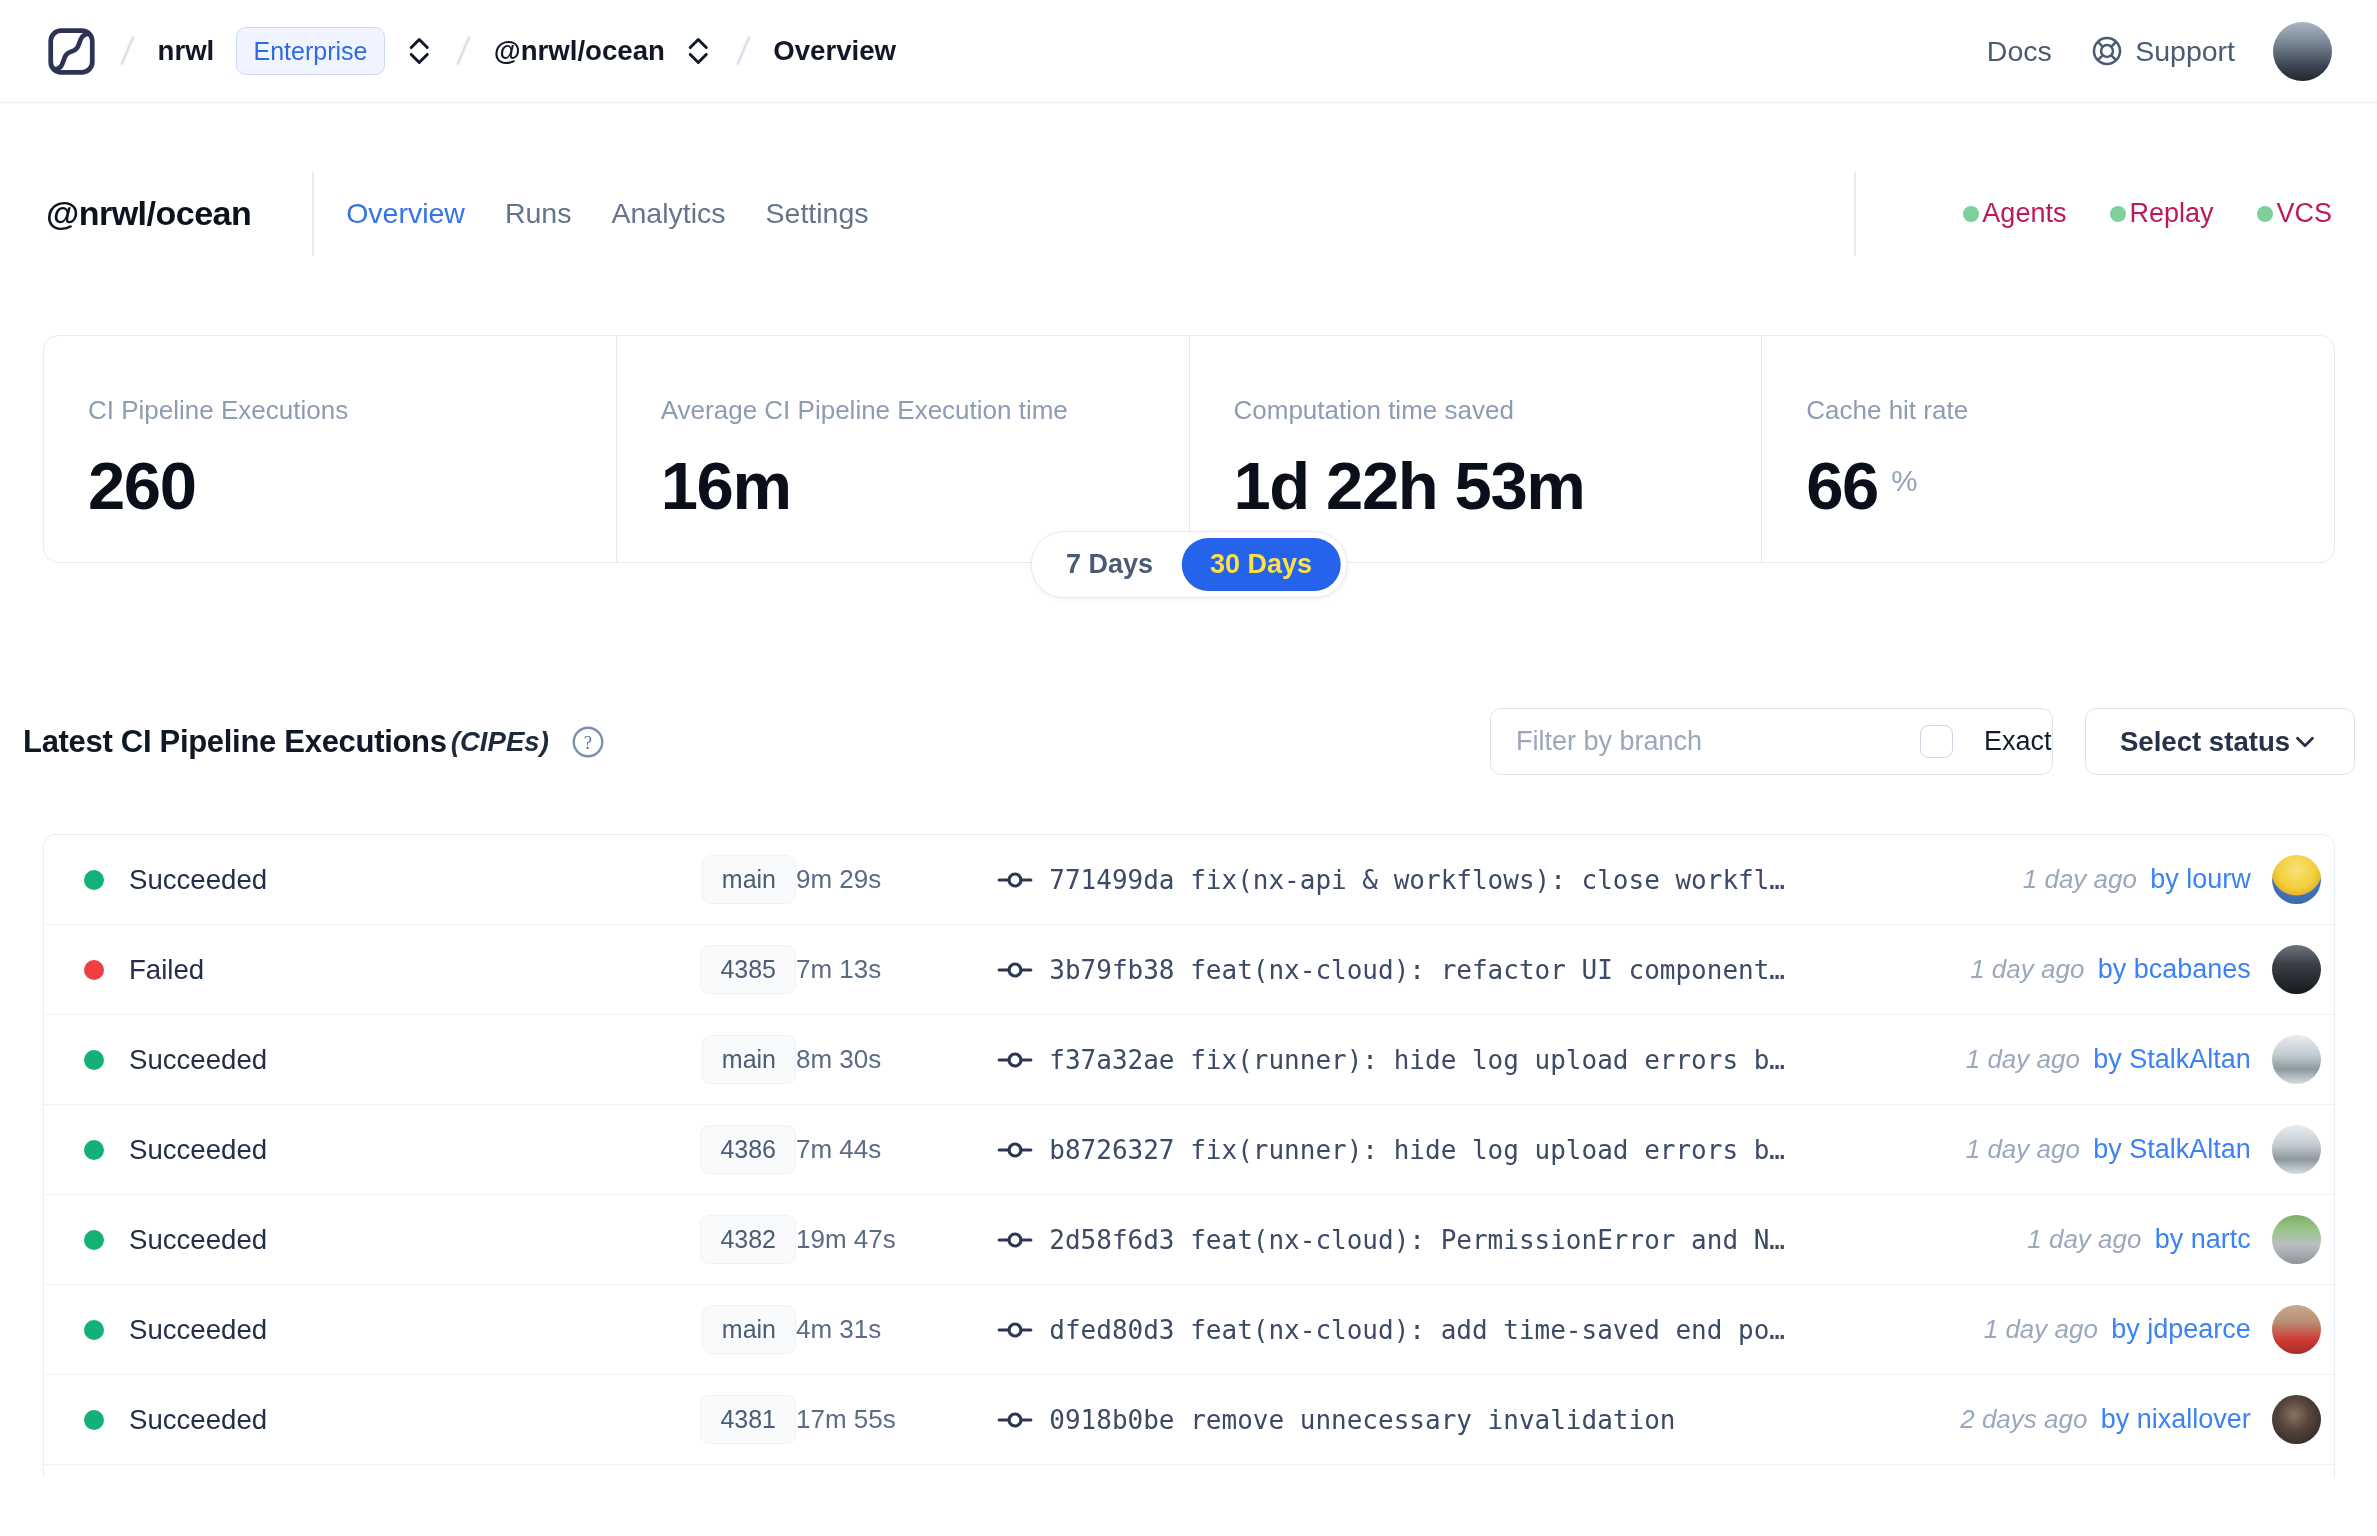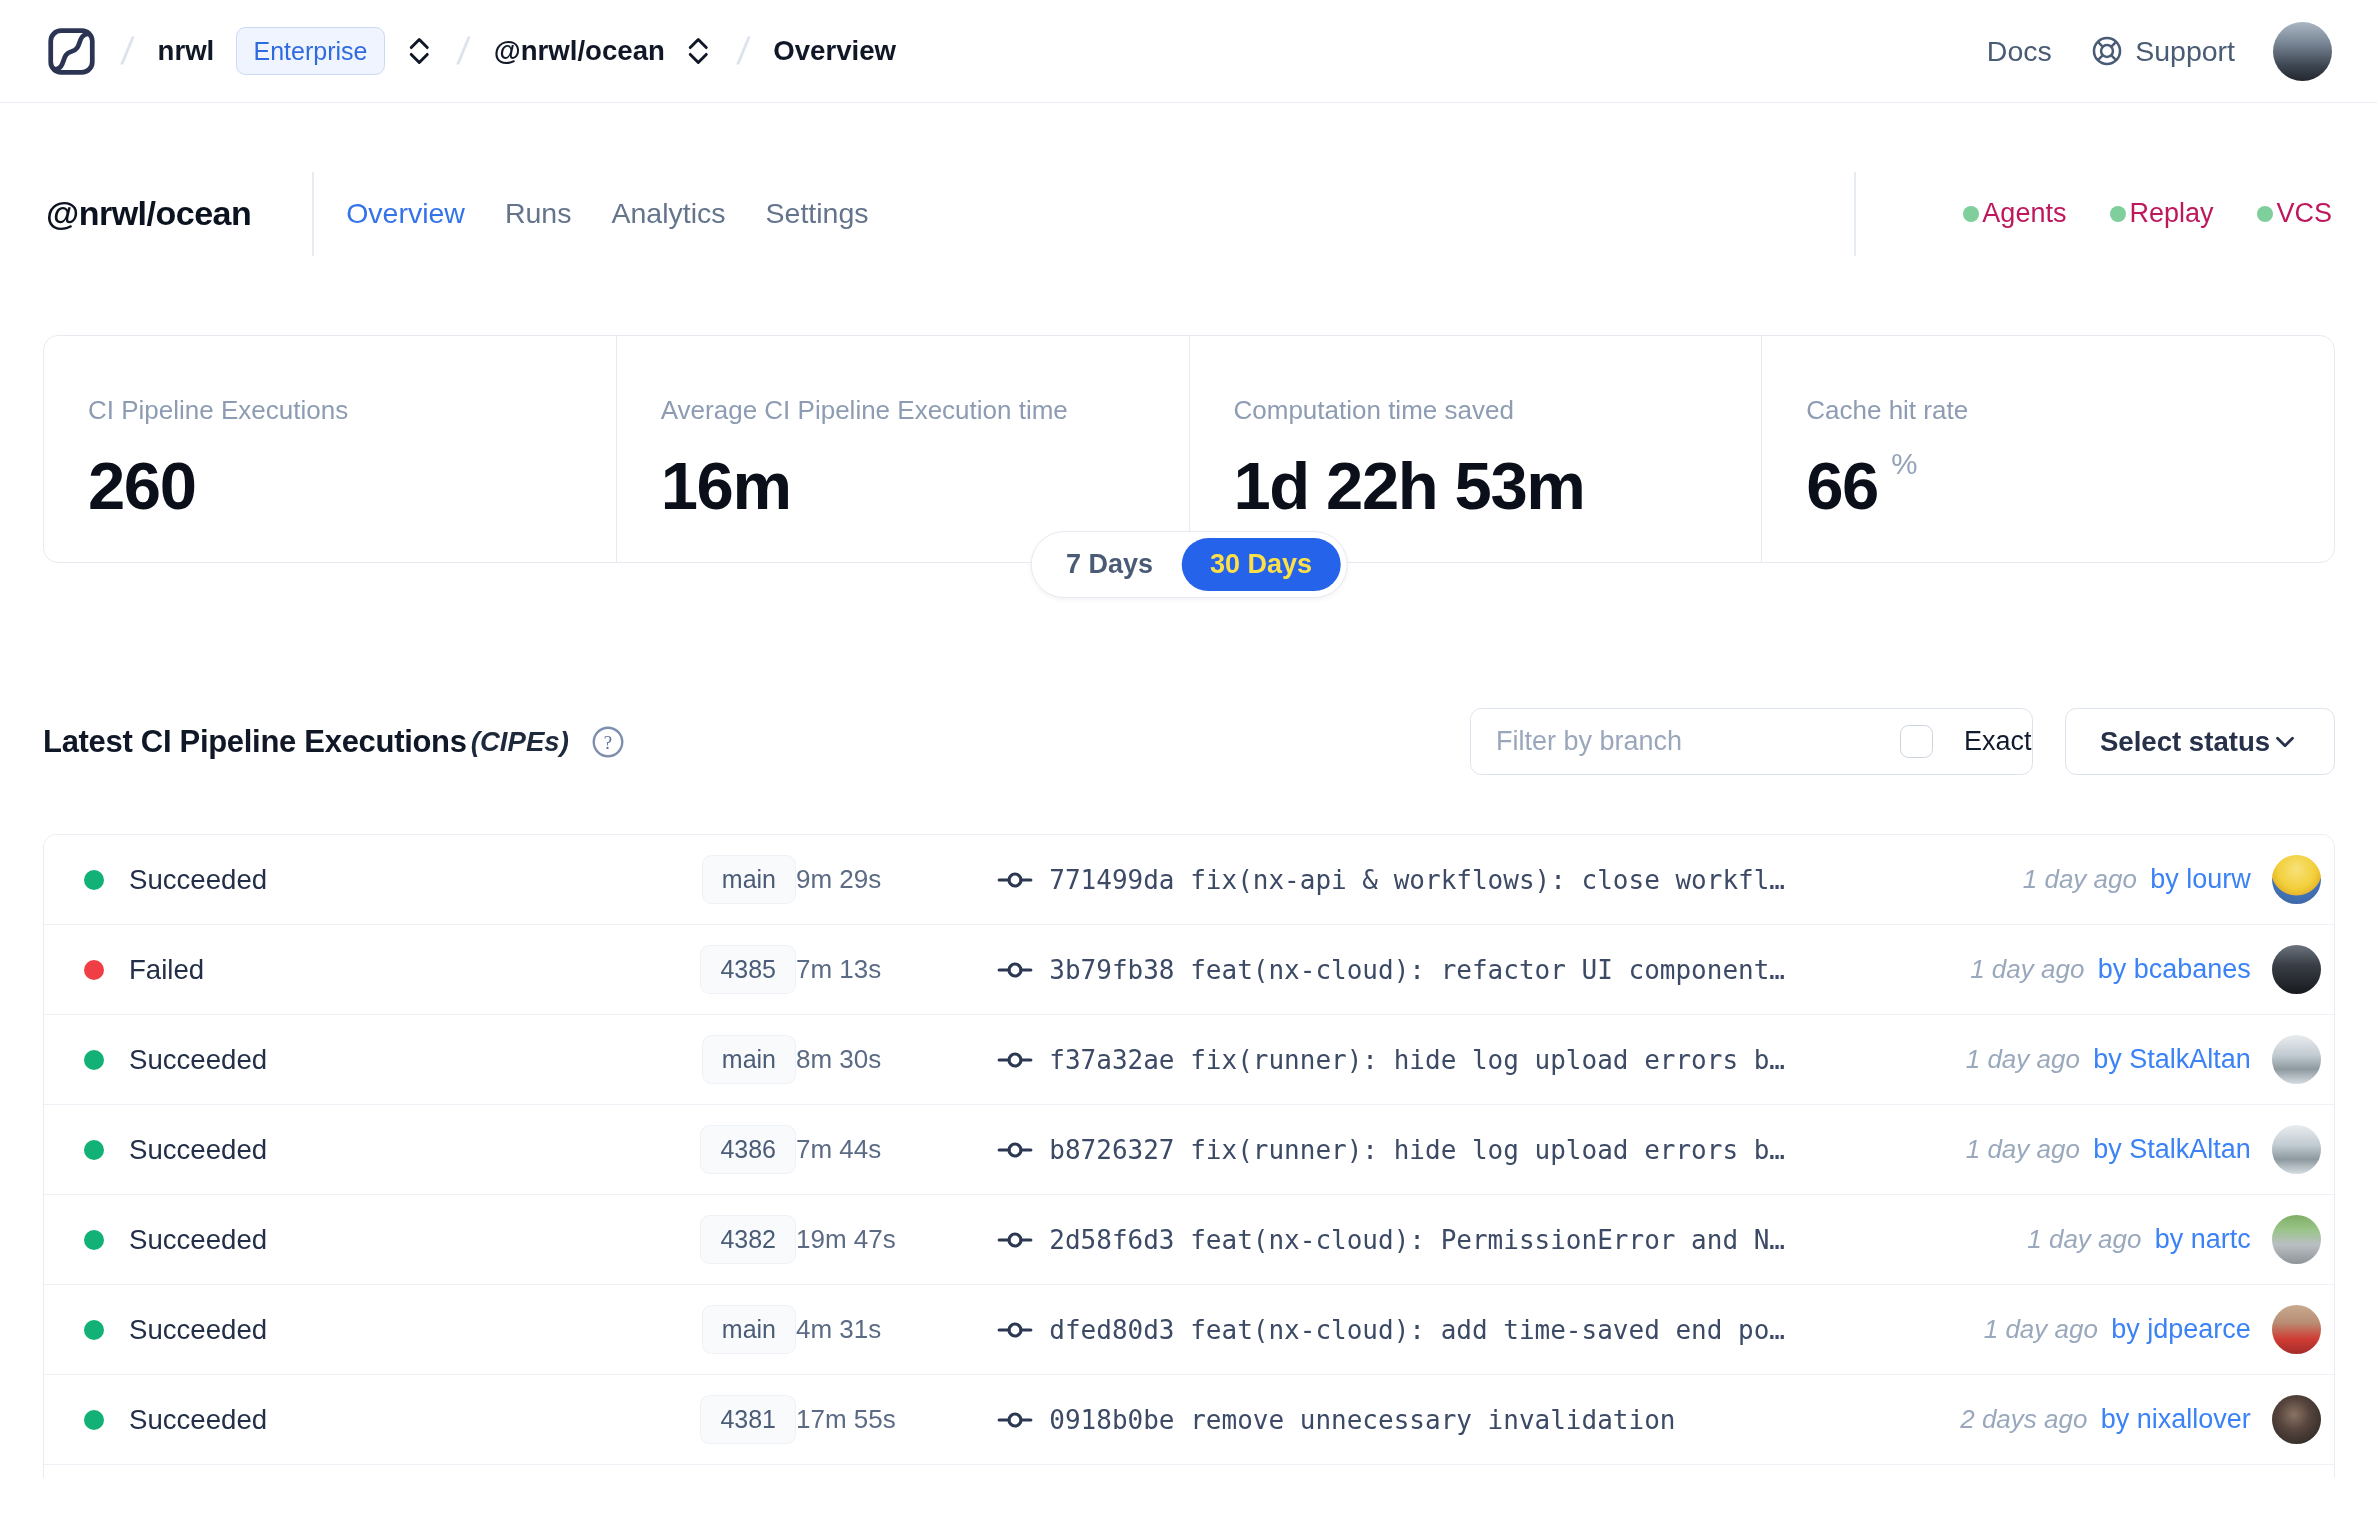--- a/index.html
+++ b/index.html
@@ -36,32 +36,32 @@
     color:#be185d; text-decoration:none; }
   .svc-dot { width:16px; height:16px; border-radius:50%; background:#7fcf9d; }
 
   
   .stats { position:relative; margin:91px 43px 0 43px; height:228px; background:#fff;
     border:1.9px solid #e7ebf1; border-radius:15px; display:flex; }
   .stat-card { flex:1; padding:59px 0 0 44px; }
   .stat-card + .stat-card { border-left:1.9px solid #e7ebf1; }
   .stat-label { font-size:26px; font-weight:500; color:#8d9cb3; }
   .stat-value { margin-top:21px; font-size:67px; font-weight:700; color:#0a0f1a;
-    letter-spacing:-1.4px; display:flex; align-items:flex-start; gap:13.3px; }
+    letter-spacing:-1.4px; display:flex; align-items:center; gap:13.3px; }
   .stat-unit { font-size:29.5px; font-weight:500; color:#94a3b8; padding-bottom:8.6px; letter-spacing:0; }
 
   .range-toggle { position:absolute; left:50%; top:100%; transform:translate(-50%,-46%);
     background:#fff; border:1.9px solid #e5eaf1; border-radius:38px; padding:5.7px;
     display:flex; align-items:center; box-shadow:0 1.9px 5.7px rgba(15,23,42,.05); }
   .range-opt { font-size:27px; font-weight:600; color:#4a5b75; padding:11.4px 28.5px;
     border:none; background:none; border-radius:30px; cursor:pointer; }
   .range-opt.selected { background:#2563eb; color:#fde047; }
 
   
-  .cipes-head { display:flex; align-items:center; padding:0 43px; margin-top:145px; height:67px; }
+  .cipes-head { display:flex; align-items:center; padding:0 23px; margin-top:145px; height:67px; }
   .cipes-title { font-size:31px; font-weight:700; color:#101828; letter-spacing:-0.3px; }
   .cipes-suffix { font-size:27.6px; font-weight:600; font-style:italic; color:#1e293b; margin-left:4px; }
   .help { margin-left:21px; background:none; border:none; cursor:pointer; display:flex; }
 
   .filter-group { margin-left:auto; width:563px; height:67px; border:1.9px solid #dde3ec;
     border-radius:11.4px; display:flex; align-items:center; overflow:hidden; background:#fff; }
   .filter-input { flex:1; height:100%; border:none; outline:none; padding:0 25px;
     font-size:27px; font-family:inherit; color:#101828; }
   .filter-input::placeholder { color:#9aa7bb; }
   .fg-div { width:1.9px; height:100%; background:#dde3ec; }

